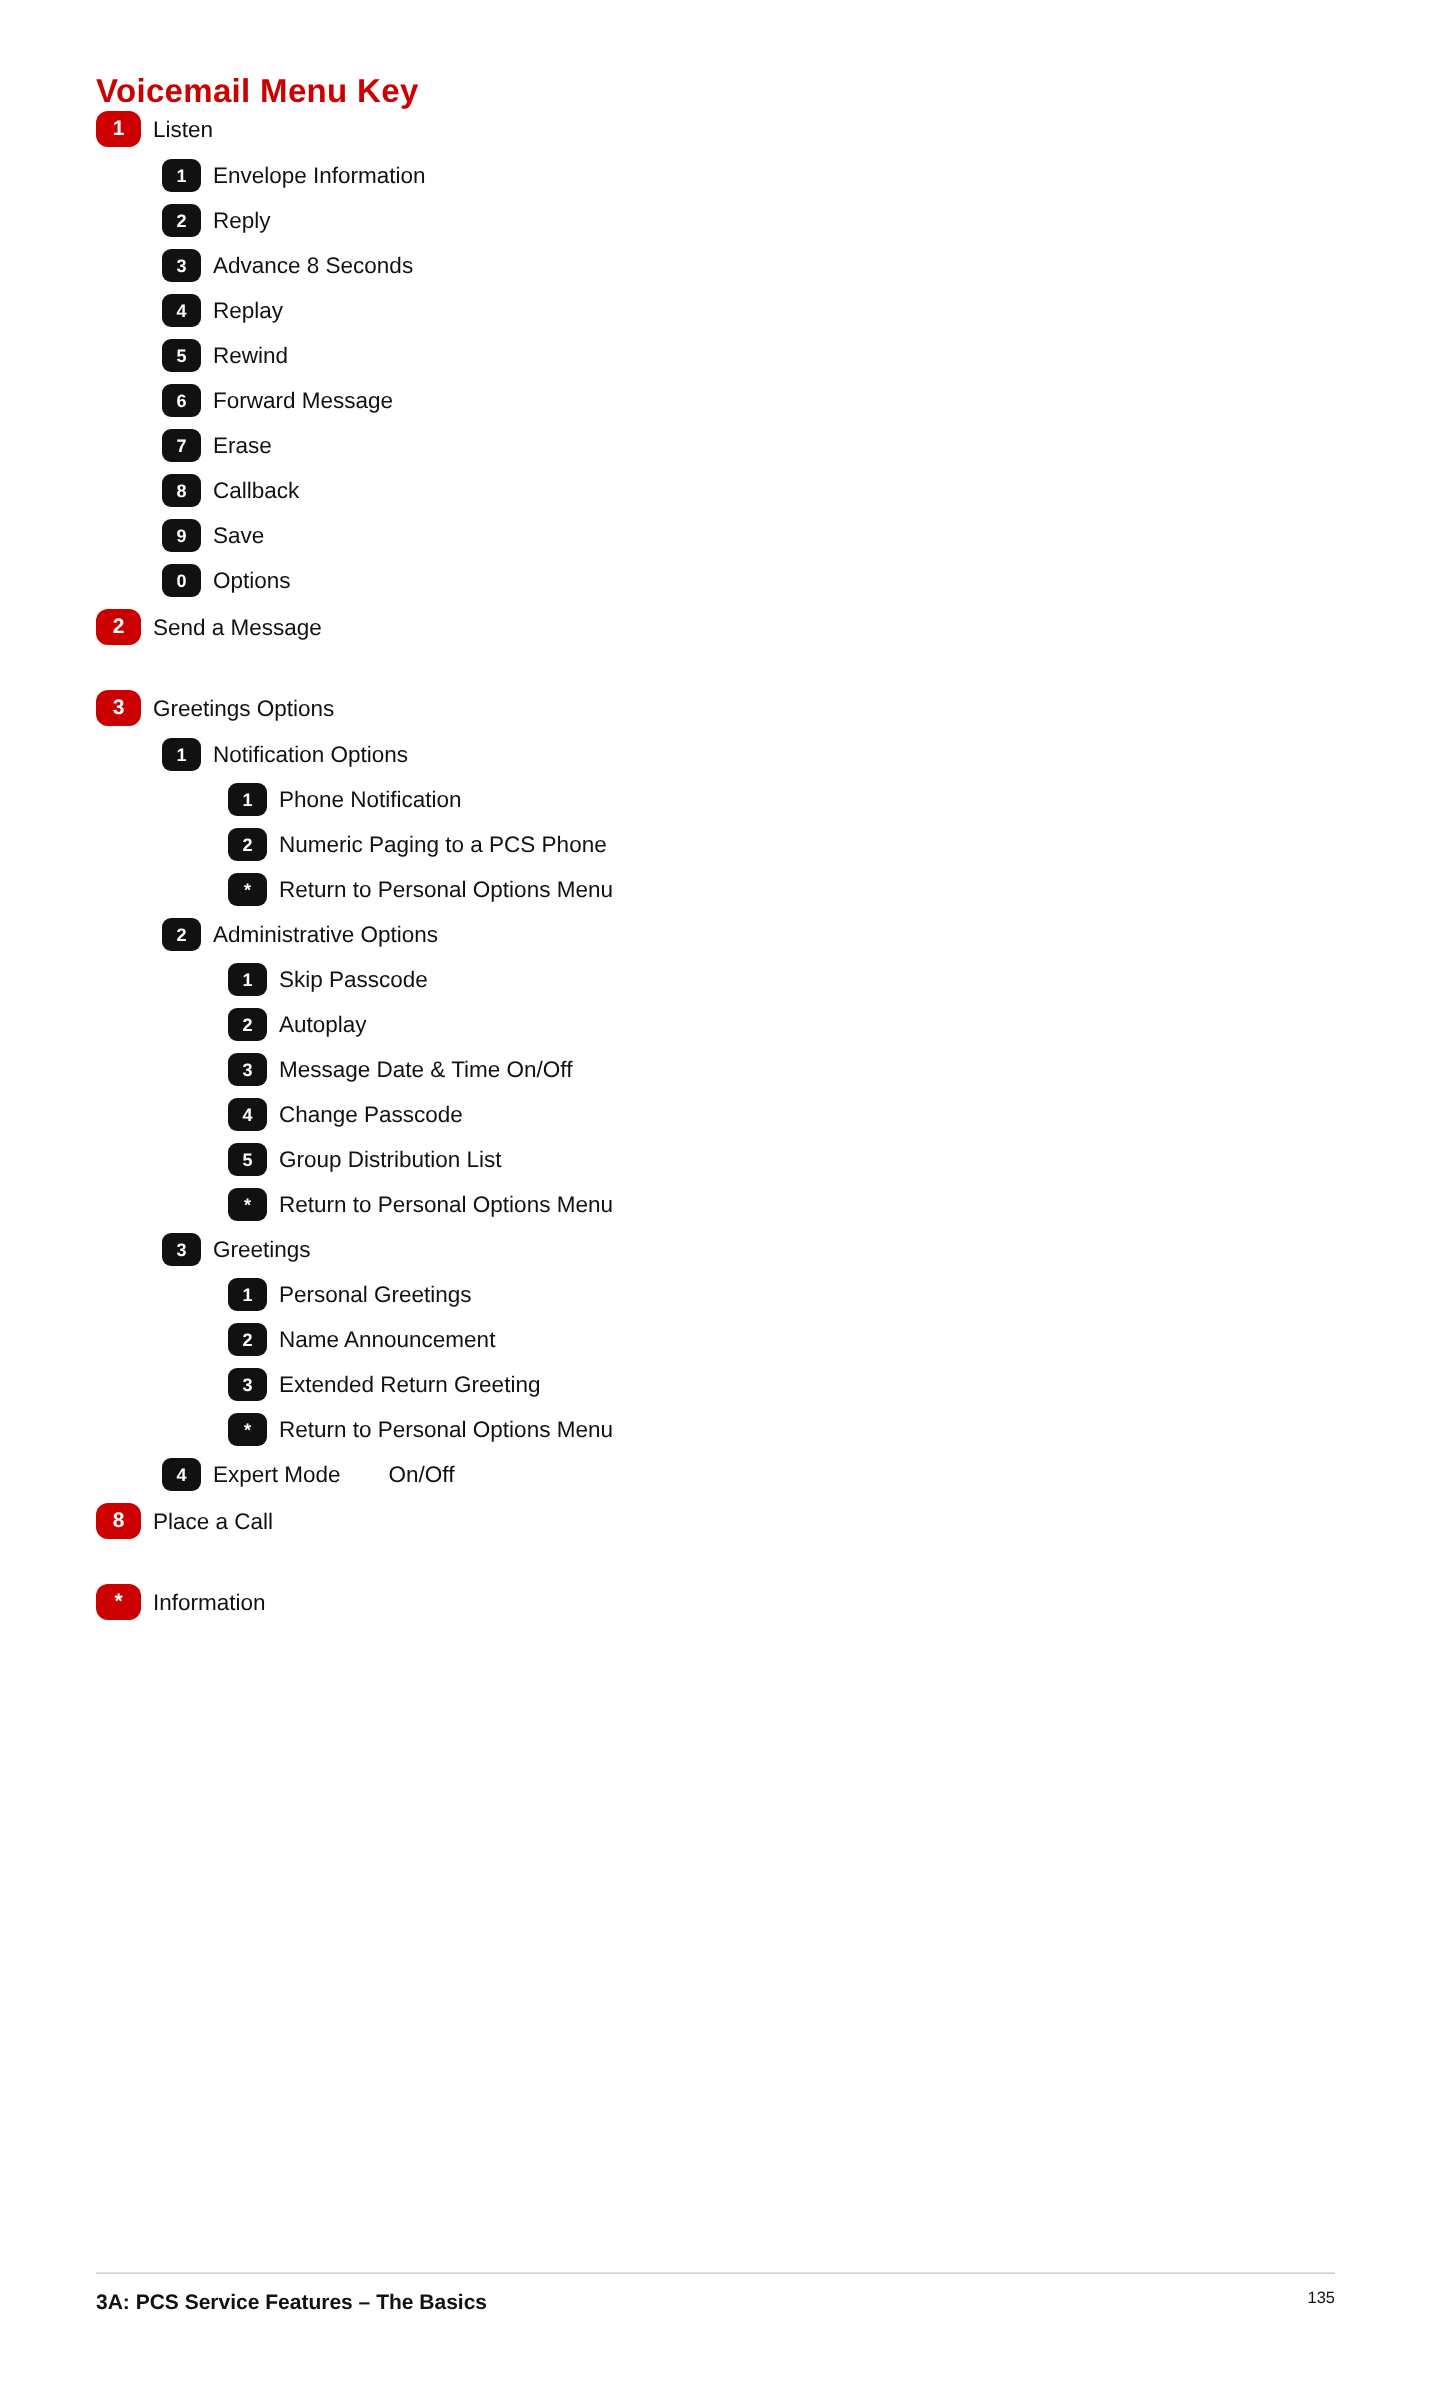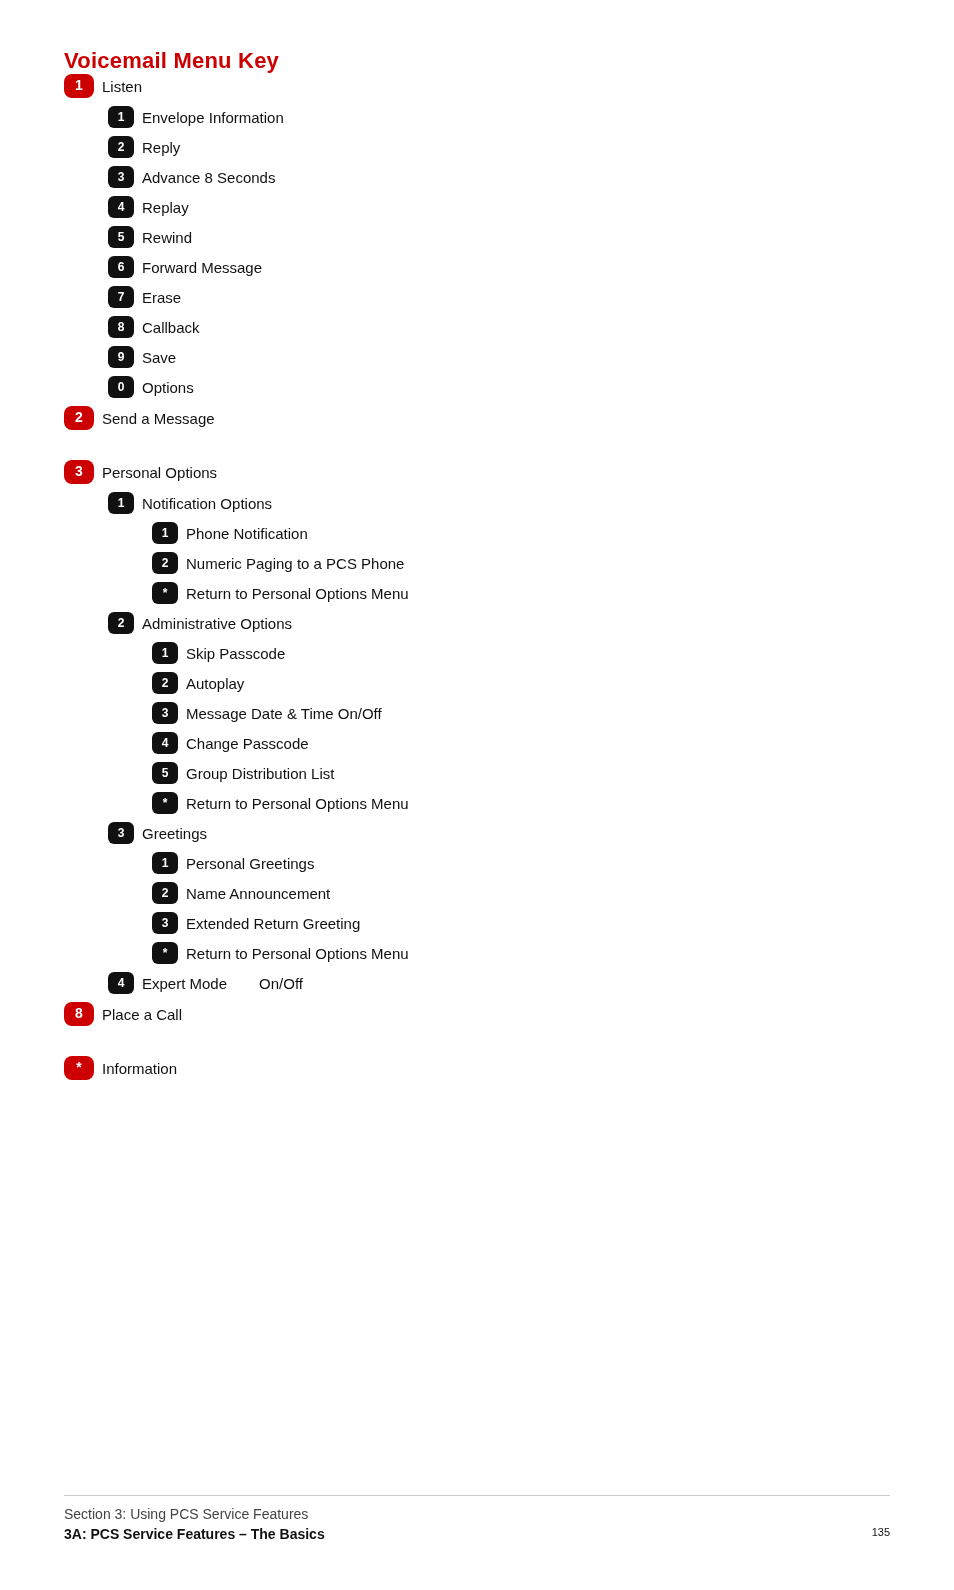--- a/index.html
+++ b/index.html
@@ -138,21 +138,21 @@
           <span class="badge" style="background: rgb(17, 17, 17); min-width: 26px; height: 22px; font-size: 12px; border-radius: 6px;">0</span>
           <span class="item-text">Options</span>
         </li>
         <li style="padding-left: 0px; margin-bottom: 8px; display: flex; align-items: center; flex-wrap: wrap;">
           <span class="badge" style="background: rgb(204, 0, 0); min-width: 30px; height: 24px; font-size: 14px; border-radius: 8px;">2</span>
           <span class="item-text">Send a Message</span>
         </li>
         <li style="height: 14px;"></li>
         <li style="padding-left: 0px; margin-bottom: 8px; display: flex; align-items: center; flex-wrap: wrap;">
           <span class="badge" style="background: rgb(204, 0, 0); min-width: 30px; height: 24px; font-size: 14px; border-radius: 8px;">3</span>
-          <span class="item-text">Personal Options</span>
+          <span class="item-text">Greetings Options</span>
         </li>
         <li style="padding-left: 44px; margin-bottom: 8px; display: flex; align-items: center; flex-wrap: wrap;">
           <span class="badge" style="background: rgb(17, 17, 17); min-width: 26px; height: 22px; font-size: 12px; border-radius: 6px;">1</span>
           <span class="item-text">Notification Options</span>
         </li>
         <li style="padding-left: 88px; margin-bottom: 8px; display: flex; align-items: center; flex-wrap: wrap;">
           <span class="badge" style="background: rgb(17, 17, 17); min-width: 26px; height: 22px; font-size: 12px; border-radius: 6px;">1</span>
           <span class="item-text">Phone Notification</span>
         </li>
         <li style="padding-left: 88px; margin-bottom: 8px; display: flex; align-items: center; flex-wrap: wrap;">
@@ -222,19 +222,18 @@
         </li>
         <li style="height: 14px;"></li>
         <li style="padding-left: 0px; margin-bottom: 8px; display: flex; align-items: center; flex-wrap: wrap;">
           <span class="badge" style="background: rgb(204, 0, 0); min-width: 30px; height: 24px; font-size: 14px; border-radius: 8px;">*</span>
           <span class="item-text">Information</span>
         </li>
       </ul>
     </div>
 
   <div class="footer">
-    <div class="footer-top">Section 3: Using PCS Service Features</div>
     <div class="footer-bottom">
       <div class="footer-section">3A: PCS Service Features – The Basics</div>
       <div class="footer-page">135</div>
     </div>
   </div>
 </div>
 
 </body></html>

